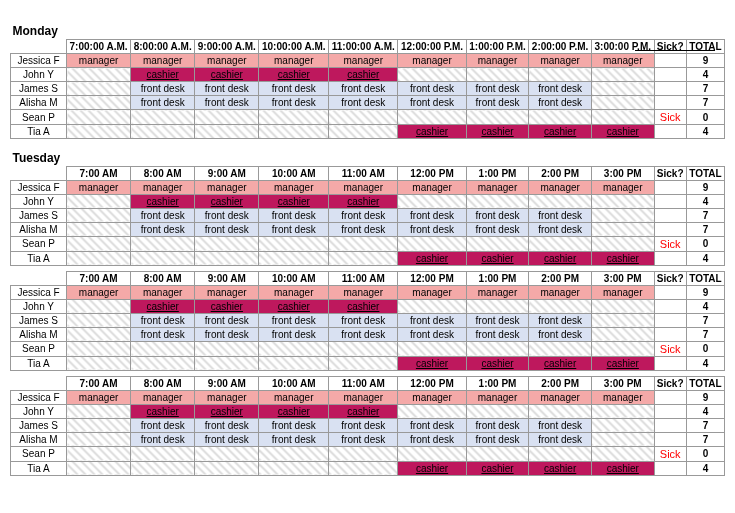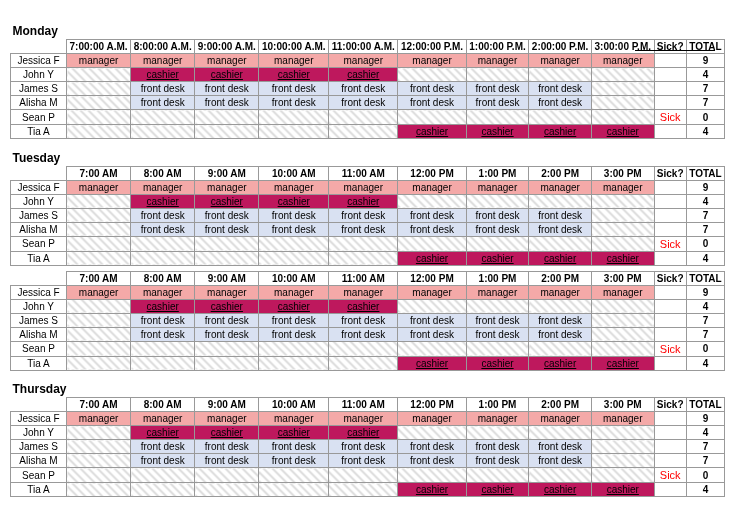--- a/index.html
+++ b/index.html
@@ -396,23 +396,20 @@
         <td class="cashier-cell">cashier</td>
         <td class="cashier-cell">cashier</td>
         <td class="cashier-cell">cashier</td>
         <td class="cashier-cell">cashier</td>
         <td class="sick-col"></td>
         <td class="total-col">4</td>
       </tr>
       <tr>
         <td colspan="11" style="border: none; height: 6px;"></td>
       </tr>
-      <tr class="day-header">
-        <td colspan="11">Thursday</td>
-      </tr>
       <tr>
         <th style="border-left: none; border-top: none;"></th>
         <th>7:00 AM</th>
         <th>8:00 AM</th>
         <th>9:00 AM</th>
         <th>10:00 AM</th>
         <th>11:00 AM</th>
         <th>12:00 PM</th>
         <th>1:00 PM</th>
         <th>2:00 PM</th>

